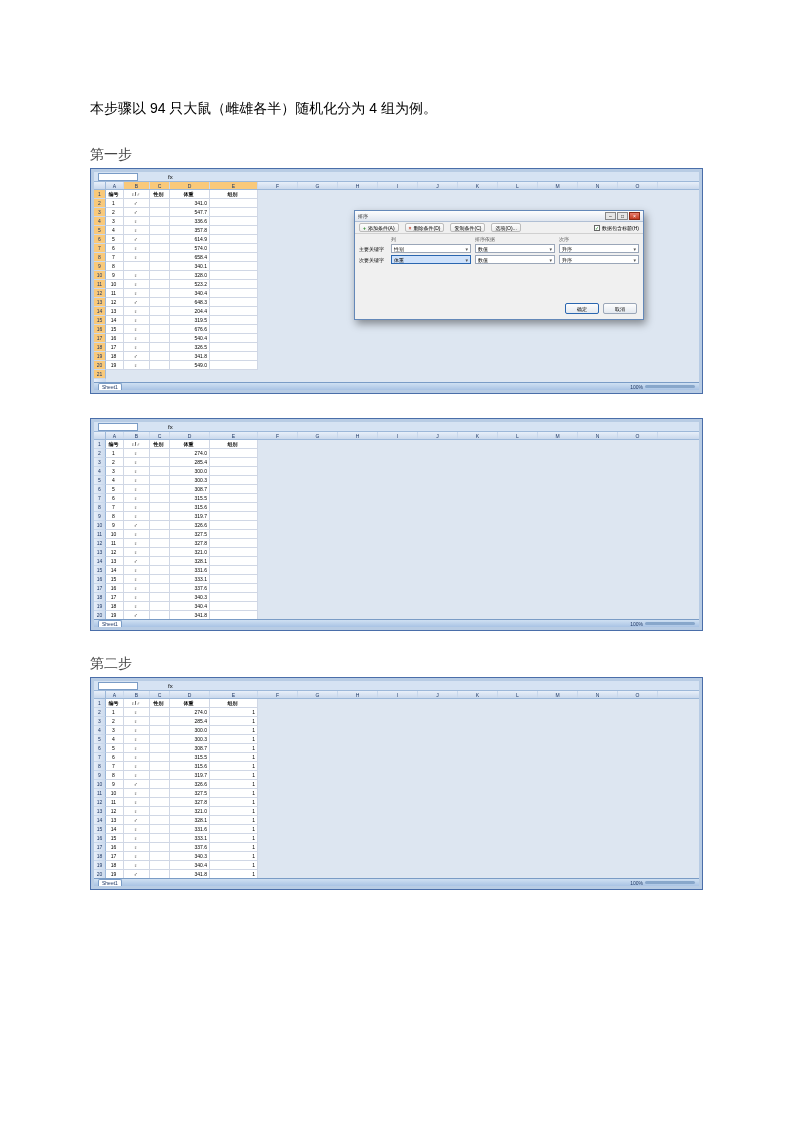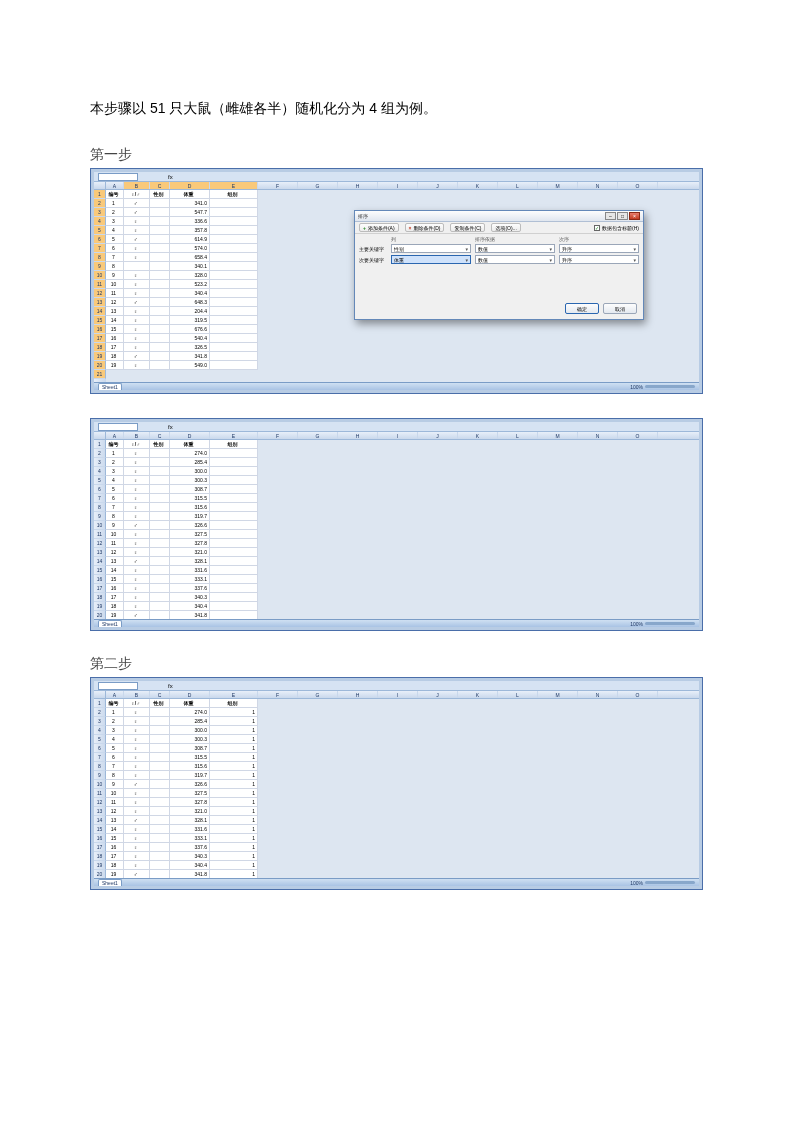--- a/index.html
+++ b/index.html
@@ -186,21 +186,21 @@
   .dialog .btn {
     width: 34px; height: 11px; border: 1px solid #9aa6b8;
     background: linear-gradient(#fdfdfd,#e4e9f0); border-radius: 2px;
     text-align: center; line-height: 10px;
   }
   .dialog .btn.primary { border-color: #2a66b0; }
 </style>
 </head>
 <body>
 
-<p class="intro">本步骤以 51 只大鼠（雌雄各半）随机化分为 4 组为例。</p>
+<p class="intro">本步骤以 94 只大鼠（雌雄各半）随机化分为 4 组为例。</p>
 
 <p class="step-label">第一步</p>
 
 <div class="shot-wrap">
   <div class="shot shot1">
     <div class="fbar">
       <div class="namebox"></div>
       <span>fx</span>
     </div>
     <div class="colheads">

